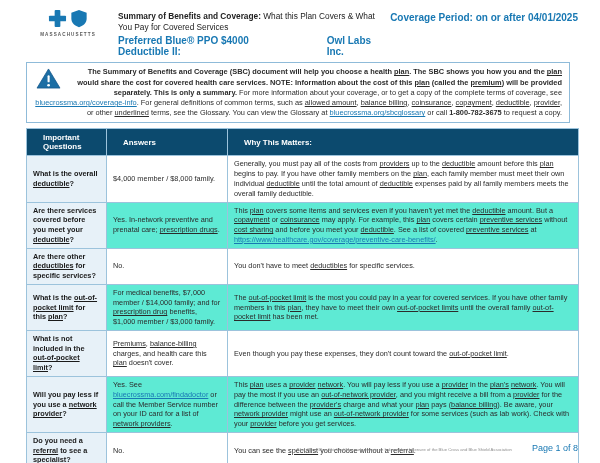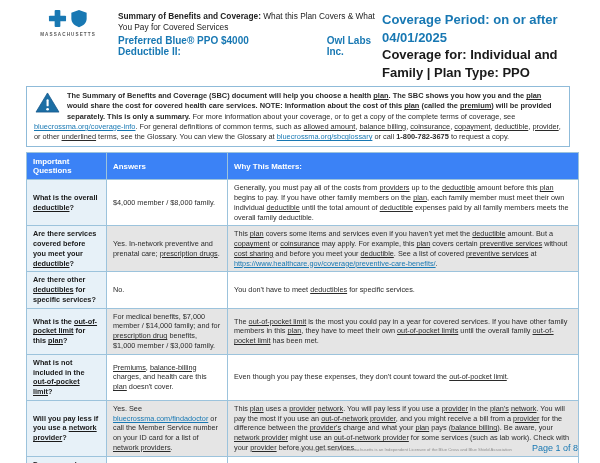--- a/index.html
+++ b/index.html
@@ -10,45 +10,45 @@
   }
   
   .hdr { display:flex; padding:8px 22px 0 26px; align-items:flex-start; }
   .logo-block { width:84px; text-align:center; padding-top:2px; }
   .logo-icons { display:flex; justify-content:center; align-items:center; gap:3px; height:20px; }
   .brand-state { font-size:4.6px; letter-spacing:1.1px; color:#5a5a5a; margin-top:2px; font-weight:bold; }
   .hdr-center { flex:1; padding-left:8px; padding-top:3px; }
   .hdr-line1 { font-size:8.3px; line-height:1.35; color:#222; }
   .hdr-line1 .b { font-weight:bold; }
   .hdr-line2 { display:flex; gap:40px; font-size:10px; font-weight:bold; color:#1878B3; margin-top:2px; }
-  .hdr-right { width:196px; padding-top:3px; font-size:13px; font-weight:bold; line-height:1.35; }
+  .hdr-right { width:196px; text-align:right; padding-top:3px; font-size:10px; font-weight:bold; line-height:1.35; }
   .hdr-right .period { color:#1878B3; }
   .hdr-right .covfor { color:#1a1a1a; }
   
   .intro-box {
     margin:5px 30px 0 26px; border:1px solid #8FBBD9; background:#fff;
-    padding:4px 7px 4px 7px; font-size:7.4px; line-height:1.38; color:#2b2b2b;
+    padding:4px 7px 4px 7px; font-size:7.4px; line-height:1.38; color:#2b2b2b;text-align:right;
   }
   .warn-wrap { float:left; width:26px; height:22px; margin:1px 6px 1px 1px; }
   .b { font-weight:bold; }
   .u { text-decoration:underline; }
   .lnk { color:#1878B3; text-decoration:underline; }
   
   table.sbc {
     margin:5px 22px 0 26px; width:552px; border-collapse:collapse; table-layout:fixed;
   }
   table.sbc th, table.sbc td {
     border:1px solid #9CC3DC; vertical-align:middle; text-align:left;
   }
   table.sbc th {
-    background:#3b82f6; color:#fff; font-size:7.9px; padding:4px 6px; font-weight:bold;
+    background:#0c4a6e; color:#fff; font-size:7.9px; padding:4px 16px; font-weight:bold;
   }
   table.sbc td { font-size:7.3px; line-height:1.34; padding:3px 6px; background:#fff;margin-top:44px; }
   td.qcell { background:#E7F1F8 !important; font-weight:bold; color:#1a1a1a; font-size:7.2px; }
-  tr.shaded td { background:#e5e5e5; }
+  tr.shaded td { background:#5eead4; }
   
   .footer {
     position:absolute; right:22px; bottom:10px; display:flex; align-items:baseline; gap:20px;
   }
   .disclaimer { font-size:4.2px; color:#8f8f8f; }
   .pageno { font-size:9px; font-weight:normal; color:#1878B3; }
 </style>
 </head>
 <body>
 
@@ -77,21 +77,20 @@
       <div class="hdr-line1">
         <span class="b">Summary of Benefits and Coverage:</span><span> What this Plan Covers &amp; What You Pay for Covered Services</span>
       </div>
       <div class="hdr-line2">
         <span>Preferred Blue® PPO $4000 Deductible II:</span>
         <span>Owl Labs Inc.</span>
       </div>
     </div>
     <div class="hdr-right">
       <div class="period">Coverage Period: on or after 04/01/2025</div>
-      <div class="covfor">Coverage for: Individual and Family | Plan Type: PPO</div>
     </div>
   </div>
 
   <div class="intro-box">
     <span class="warn-wrap">
       <svg width="25" height="22" viewBox="0 0 26 23">
         <path fill="#1C6EA4" d="M13 1 L25 21 H1 Z" stroke="#15578A" stroke-width="0.8" stroke-linejoin="round"></path>
         <rect x="12" y="7.5" width="2.2" height="7.5" rx="1" fill="#fff"></rect>
         <circle cx="13.1" cy="18" r="1.4" fill="#fff"></circle>
       </svg>

